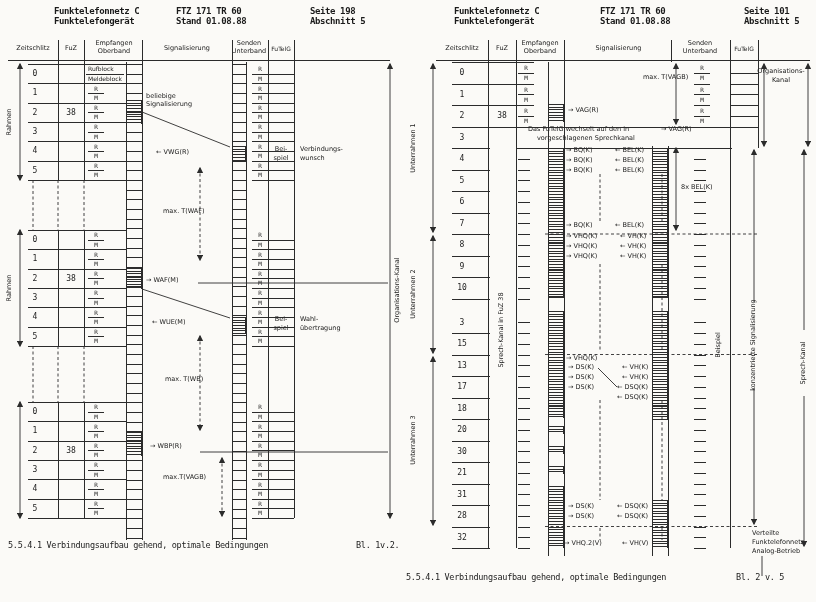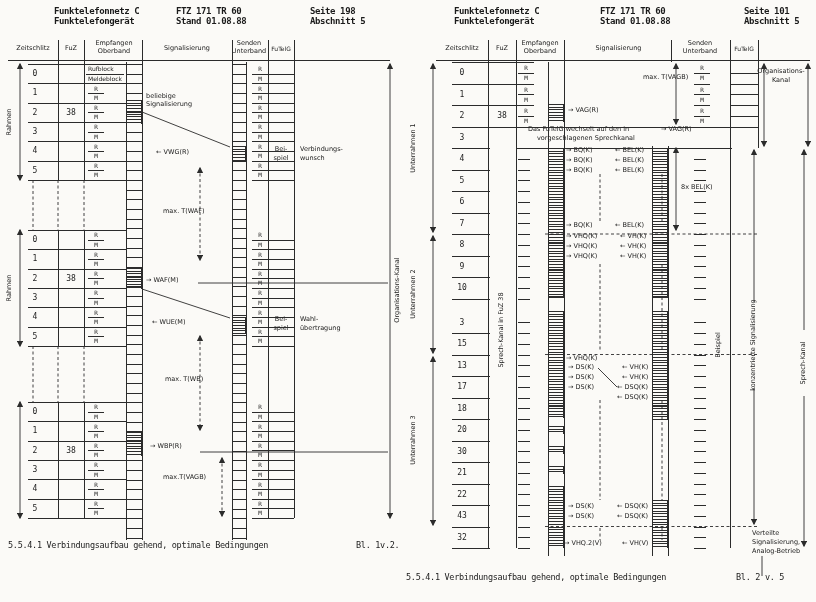--- a/index.html
+++ b/index.html
@@ -126,21 +126,21 @@
   <span class="lb" style="left:617px;top:513px">← DSQ(K)</span>
   <span class="lb" style="left:564px;top:540px">→ VHQ.2(V)</span>
   <span class="lb" style="left:622px;top:540px">← VH(V)</span>
 
   <span class="lb c" style="left:752px;top:68px;width:58px">Organisations-</span>
   <span class="lb c" style="left:752px;top:77px;width:58px">Kanal</span>
   <span class="lb rot" style="left:719px;top:345px">Beispiel</span>
   <span class="lb rot" style="left:754px;top:345px">konzentrierte Signalisierung</span>
   <span class="lb rot" style="left:804px;top:363px">Sprech-Kanal</span>
   <span class="lb" style="left:752px;top:530px">Verteilte</span>
-  <span class="lb" style="left:752px;top:539px">Signalisierung,</span>
+  <span class="lb" style="left:752px;top:539px">Funktelefonnetz,</span>
   <span class="lb" style="left:752px;top:548px">Analog-Betrieb</span>
   <span class="lb cap" style="left:406px;top:572px">5.5.4.1 Verbindungsaufbau gehend, optimale Bedingungen</span>
   <span class="lb cap" style="left:736px;top:572px">Bl. 2 v. 5</span>
 
   <div class="hatch" style="left:126px;top:100px;width:16px;height:24px"></div>
   <div class="hatch" style="left:232px;top:146px;width:14px;height:16px"></div>
   <div class="hatch" style="left:126px;top:268px;width:16px;height:21px"></div>
   <div class="hatch" style="left:232px;top:317px;width:14px;height:17px"></div>
   <div class="hatch" style="left:126px;top:432px;width:16px;height:24px"></div>
 
@@ -664,27 +664,27 @@
     <div class="ln h" style="left: 518px; top: 451.25px; width: 12px;"></div>
     <div class="ln h" style="left: 518px; top: 462px; width: 12px;"></div>
     <div class="ln h" style="left: 694px; top: 451.25px; width: 12px;"></div>
     <div class="ln h" style="left: 694px; top: 462px; width: 12px;"></div>
     <span class="lb c num" style="left: 437px; top: 468px; width: 50px;">21</span>
     <div class="ln h" style="left: 452px; top: 483.5px; width: 38px;"></div>
     <div class="ln h" style="left: 518px; top: 472.75px; width: 12px;"></div>
     <div class="ln h" style="left: 518px; top: 483.5px; width: 12px;"></div>
     <div class="ln h" style="left: 694px; top: 472.75px; width: 12px;"></div>
     <div class="ln h" style="left: 694px; top: 483.5px; width: 12px;"></div>
-    <span class="lb c num" style="left: 437px; top: 489.5px; width: 50px;">22</span>
+    <span class="lb c num" style="left: 437px; top: 489.5px; width: 50px;">31</span>
     <div class="ln h" style="left: 452px; top: 505px; width: 38px;"></div>
     <div class="ln h" style="left: 518px; top: 494.25px; width: 12px;"></div>
     <div class="ln h" style="left: 518px; top: 505px; width: 12px;"></div>
     <div class="ln h" style="left: 694px; top: 494.25px; width: 12px;"></div>
     <div class="ln h" style="left: 694px; top: 505px; width: 12px;"></div>
-    <span class="lb c num" style="left: 437px; top: 511px; width: 50px;">43</span>
+    <span class="lb c num" style="left: 437px; top: 511px; width: 50px;">28</span>
     <div class="ln h" style="left: 452px; top: 526.5px; width: 38px;"></div>
     <div class="ln h" style="left: 518px; top: 515.75px; width: 12px;"></div>
     <div class="ln h" style="left: 518px; top: 526.5px; width: 12px;"></div>
     <div class="ln h" style="left: 694px; top: 515.75px; width: 12px;"></div>
     <div class="ln h" style="left: 694px; top: 526.5px; width: 12px;"></div>
     <span class="lb c num" style="left: 437px; top: 532.5px; width: 50px;">32</span>
     <div class="ln h" style="left: 452px; top: 548px; width: 38px;"></div>
     <div class="ln h" style="left: 518px; top: 537.25px; width: 12px;"></div>
     <div class="ln h" style="left: 518px; top: 548px; width: 12px;"></div>
     <div class="ln h" style="left: 694px; top: 537.25px; width: 12px;"></div>

